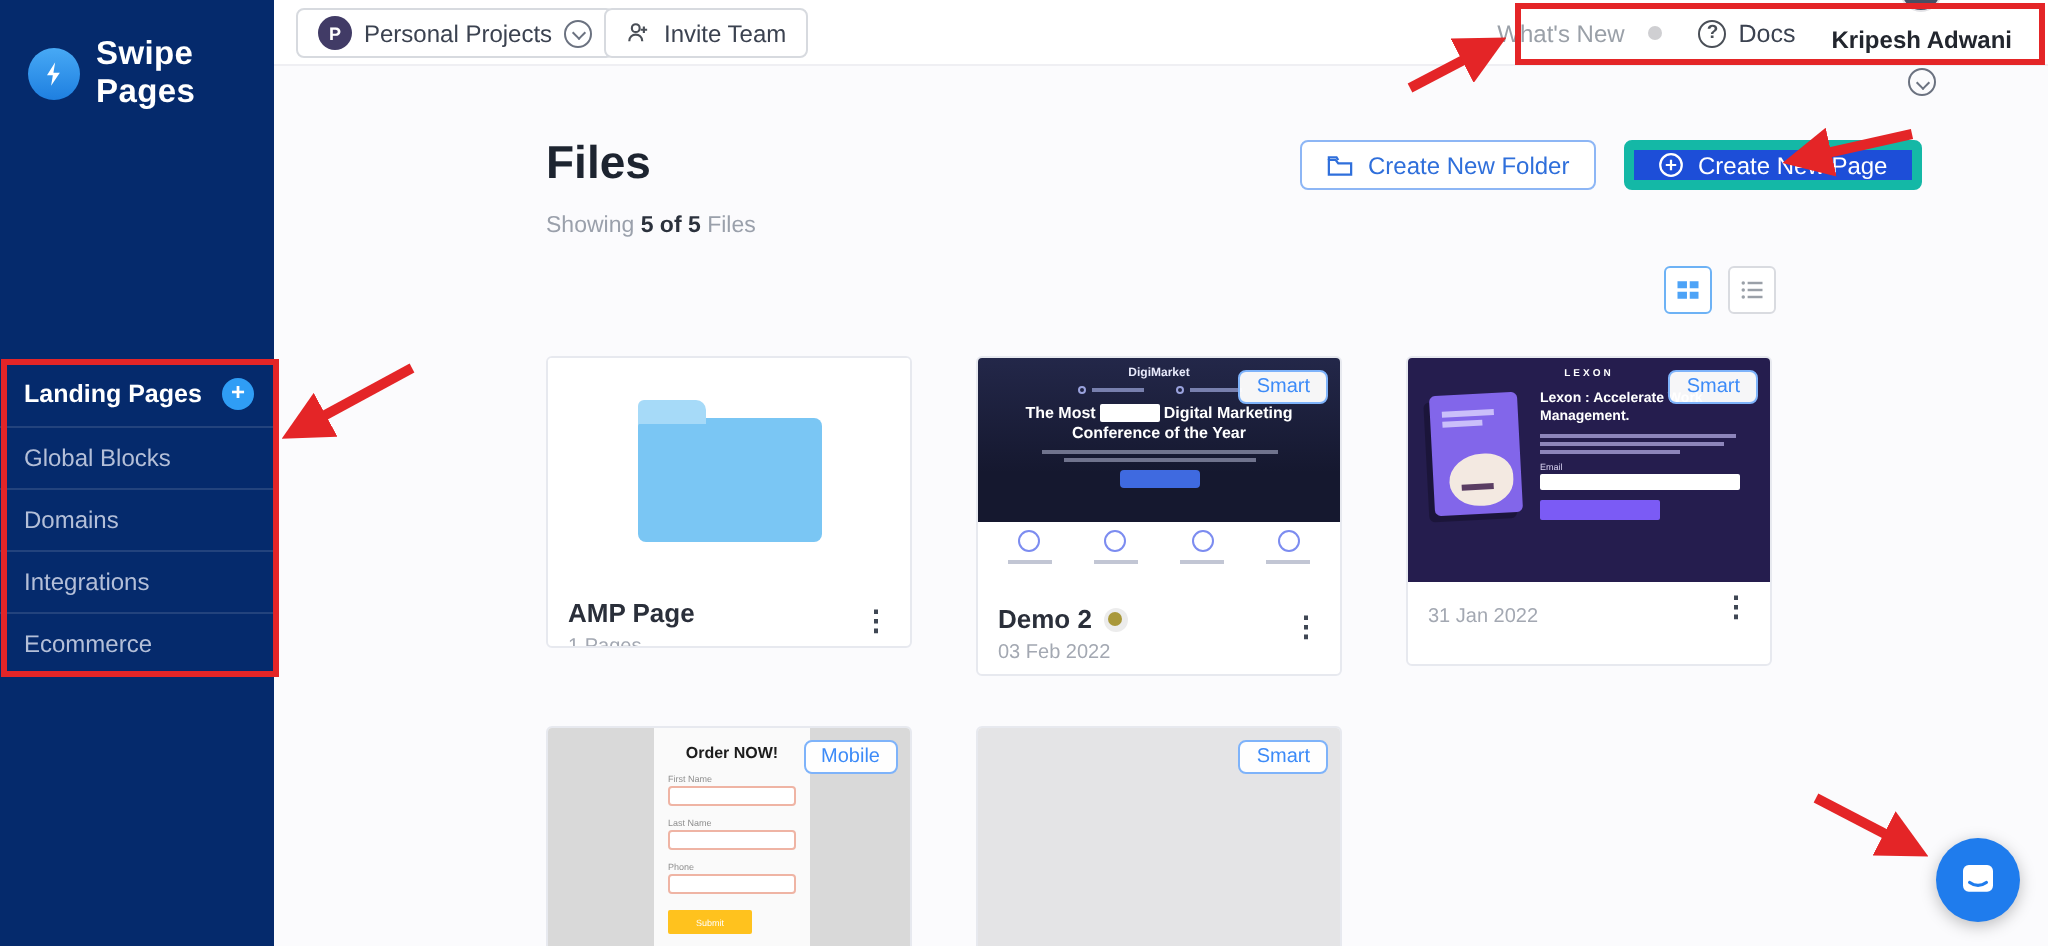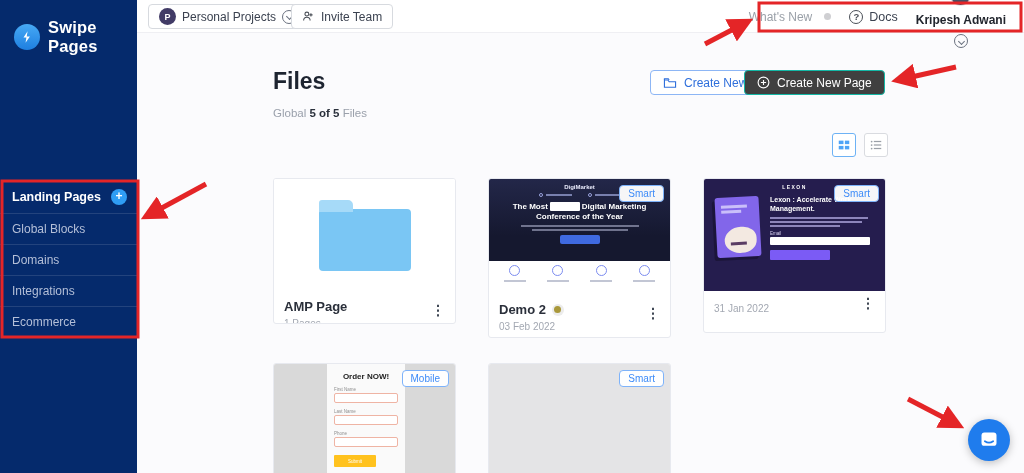--- a/index.html
+++ b/index.html
@@ -16,21 +16,21 @@
   .side-menu { position:absolute; left:0; top:181px; width:137px; }
   .side-item { position:relative; height:31px; display:flex; align-items:center; padding-left:12px; font-size:12px; color:#b4bfd8; cursor:pointer; }
   .side-item + .side-item { border-top:1px solid rgba(255,255,255,.12); }
   .side-item.active { height:32px; color:#fff; font-weight:bold; font-size:12.5px; }
   .add-circle { position:absolute; right:10px; top:50%; transform:translateY(-50%); width:16px; height:16px; border-radius:50%; background:#2f9df5; color:#fff; font-size:12px; line-height:15px; text-align:center; font-weight:bold; }
 
   
   .topbar { position:absolute; left:137px; top:0; width:887px; height:33px; background:#fff; border-bottom:1px solid #efeff3; z-index:3; }
   .chip-btn { position:absolute; top:4px; height:25px; background:#fff; border:1px solid #d7dadf; border-radius:4px; display:flex; align-items:center; gap:6px; padding:0 10px; font-size:12px; color:#3b4250; cursor:pointer; }
   .proj-btn { left:11px; }
-  .invite-btn { left:154px; }
+  .invite-btn { left:165px; }
   .p-avatar { width:17px; height:17px; border-radius:50%; background:#413b66; color:#fff; font-size:9px; font-weight:bold; display:flex; align-items:center; justify-content:center; }
   .circ-chev { width:14px; height:14px; border-radius:50%; border:1px solid #6b7280; position:relative; flex:none; }
   .circ-chev::after { content:""; position:absolute; left:4px; top:3.5px; width:4px; height:4px; border-right:1.4px solid #6b7280; border-bottom:1.4px solid #6b7280; transform:rotate(45deg); }
   .top-right { position:absolute; right:6px; top:0; height:33px; display:flex; align-items:center; gap:18px; padding:0 12px; }
   .whats-new { display:flex; align-items:center; gap:12px; font-size:12px; color:#9aa0a8; cursor:pointer; }
   .gray-dot { width:7px; height:7px; border-radius:50%; background:#cfcfd2; }
   .docs { display:flex; align-items:center; gap:6px; font-size:12.5px; color:#3b4250; cursor:pointer; }
   .q-circ { width:14px; height:14px; border-radius:50%; border:1.3px solid #4a4f57; color:#4a4f57; font-size:9.5px; font-weight:bold; display:flex; align-items:center; justify-content:center; }
   .user { display:flex; align-items:center; gap:7px; cursor:pointer;flex-direction:column; }
   .user-avatar { width:21px; height:21px; border-radius:50%; background:linear-gradient(180deg,#2c2733 0%,#2c2733 42%,#caa17c 42%,#caa17c 72%,#474e63 72%); border:1px solid #e2e2e6; }
@@ -40,21 +40,21 @@
   .page-title { position:absolute; left:273px; top:68px; font-size:23px; font-weight:bold; color:#1d2430; }
   .showing { position:absolute; left:273px; top:107px; font-size:11.5px; color:#9aa0ab; }
   .showing b { color:#2b313c; }
   .search-wrap { position:absolute; left:273px; top:132px; width:176px; height:25px; }
   .search-wrap input { width:100%; height:100%; border:1px solid #dcdfe5; border-radius:3px; padding:0 26px 0 9px; font-size:11.5px; color:#444; background:#fff; outline:none; font-family:"Liberation Sans", sans-serif; }
   .search-wrap input::placeholder { color:#b9bec7; }
   .search-ico { position:absolute; right:8px; top:6px; }
 
   .btn { position:absolute; top:70px; height:25px; border-radius:4px; display:flex; align-items:center; gap:7px; padding:0 12px; font-size:12px; cursor:pointer; }
   .btn-outline { left:650px; background:#fff; border:1px solid #8db6f5; color:#2f6fdb; }
-  .btn-solid { left:744px; background:#404040; border:1px solid #14b8a6; color:#fff; }
+  .btn-solid { left:812px; background:#1d4ed8; border:5px solid #14b8a6; color:#fff; }
 
   .view-toggle { position:absolute; top:133px; width:24px; height:24px; border-radius:3px; background:#fff; display:flex; align-items:center; justify-content:center; cursor:pointer; }
   .vt-grid { left:832px; border:1px solid #6db2f5; }
   .vt-list { left:864px; border:1px solid #d9dbe0; }
 
   
   .card { position:absolute; width:183px; background:#fff; border:1px solid #e7e9ef; border-radius:3px; overflow:hidden; }
   .thumb { position:relative; width:100%; overflow:hidden; }
   .info { position:relative; padding:8px 10px 0 10px; }
   .card-title { font-size:13px; font-weight:bold; color:#2a2f3a; display:flex; align-items:center; gap:6px; }
@@ -181,21 +181,21 @@
       <span class="user">
         <span class="user-avatar"></span>
         <span class="user-name">Kripesh Adwani</span>
         <span class="circ-chev"></span>
       </span>
     </div>
   </div>
 
   <div class="page-title">Files</div>
   <div class="showing">
-    <span>Global</span>
+    <span>Showing</span>
     <b>5 of 5</b>
     <span>Files</span>
   </div>
 
 
   <div class="btn btn-outline">
     <svg width="14" height="12" viewBox="0 0 16 14">
         <path d="M1.5 3.5 h4 l1.5 2 h7.5 v6.5 h-13 z" fill="none" stroke="#2f6fdb" stroke-width="1.3"></path>
         <path d="M1.5 3.5 v-1.5 h4.5 l1 1.5" fill="none" stroke="#2f6fdb" stroke-width="1.3"></path>
       </svg>

